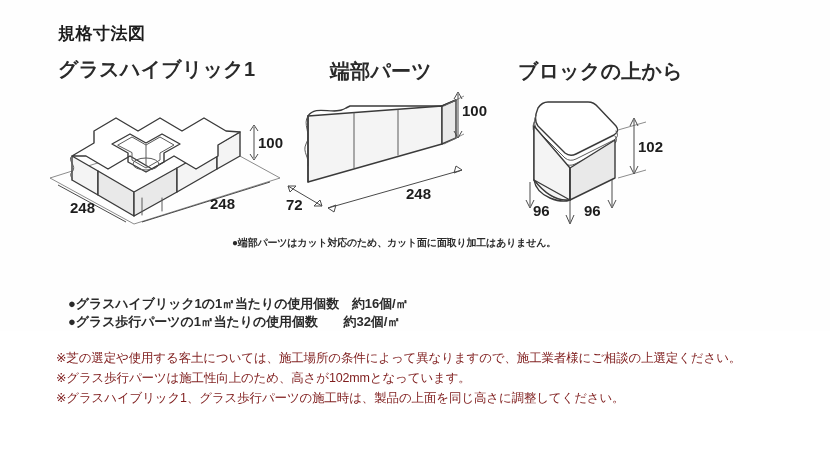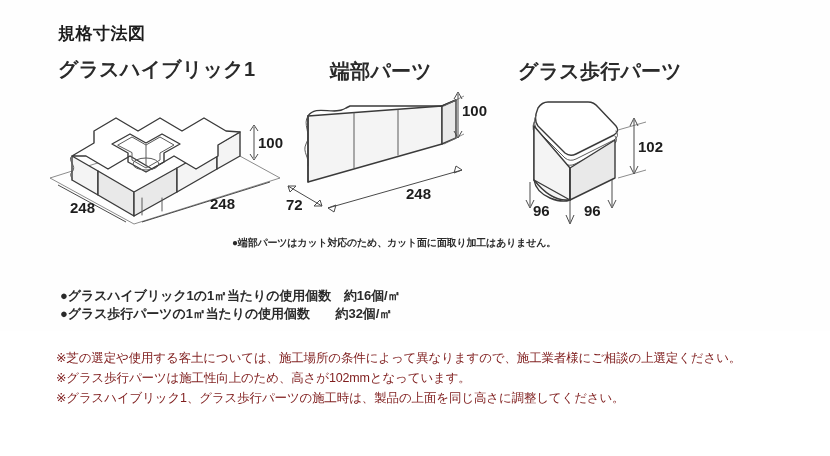--- a/index.html
+++ b/index.html
@@ -57,21 +57,21 @@
     font-weight: bold;
     color: #2a2a2a;
     letter-spacing: -0.2px;
     white-space: nowrap;
   }
 
   .bullets {
     position: absolute;
     left: 56px;
     top: 283px;
-    margin: 4px;
+    margin: 12px;
     padding: 0;
     list-style: none;
   }
   .bullets li {
     font-size: 13px;
     font-weight: bold;
     color: #2a2a2a;
     line-height: 17.5px;
     letter-spacing: -0.1px;
     white-space: nowrap;
@@ -188,21 +188,21 @@
       <path class="dimline" d="M176 84 L168 87 L170 80 Z"></path>
       <text class="dim-text" x="120" y="113">248</text>
 
       <path class="dimline" d="M2 100 L36 120"></path>
       <path class="dimline" d="M2 100 L10 100 L4 106 Z"></path>
       <path class="dimline" d="M36 120 L28 120 L34 114 Z"></path>
       <text class="dim-text" x="0" y="124">72</text>
     </svg>
   </div>
 
-  <div class="fig-title" id="fig-title-3">グラス歩行パーツ</div>
+  <div class="fig-title" id="fig-title-3">ブロックの上から</div>
 
   <div class="figure" id="figure-3">
     <svg width="190" height="145" viewBox="0 0 190 145">
 
       <path class="face-top" d="M32 26 Q36 20 42 20 L82 20 Q88 20 92 25 L110 44 Q114 49 108 53 L70 72 Q64 75 59 71 L32 44 Q27 38 32 26 Z"></path>
 
       <path class="edge-thin" d="M30 33 Q26 42 32 49 L59 76 Q64 80 70 77 L108 58 Q114 54 110 49"></path>
       <path class="edge-thin" d="M28 40 Q25 48 31 55 L58 81 Q63 85 69 82 L107 63 Q113 59 109 54"></path>
 
       <path class="face-lt" d="M28 44 L28 98 Q44 118 60 118 L64 118 L64 86 Q48 86 28 44 Z"></path>

